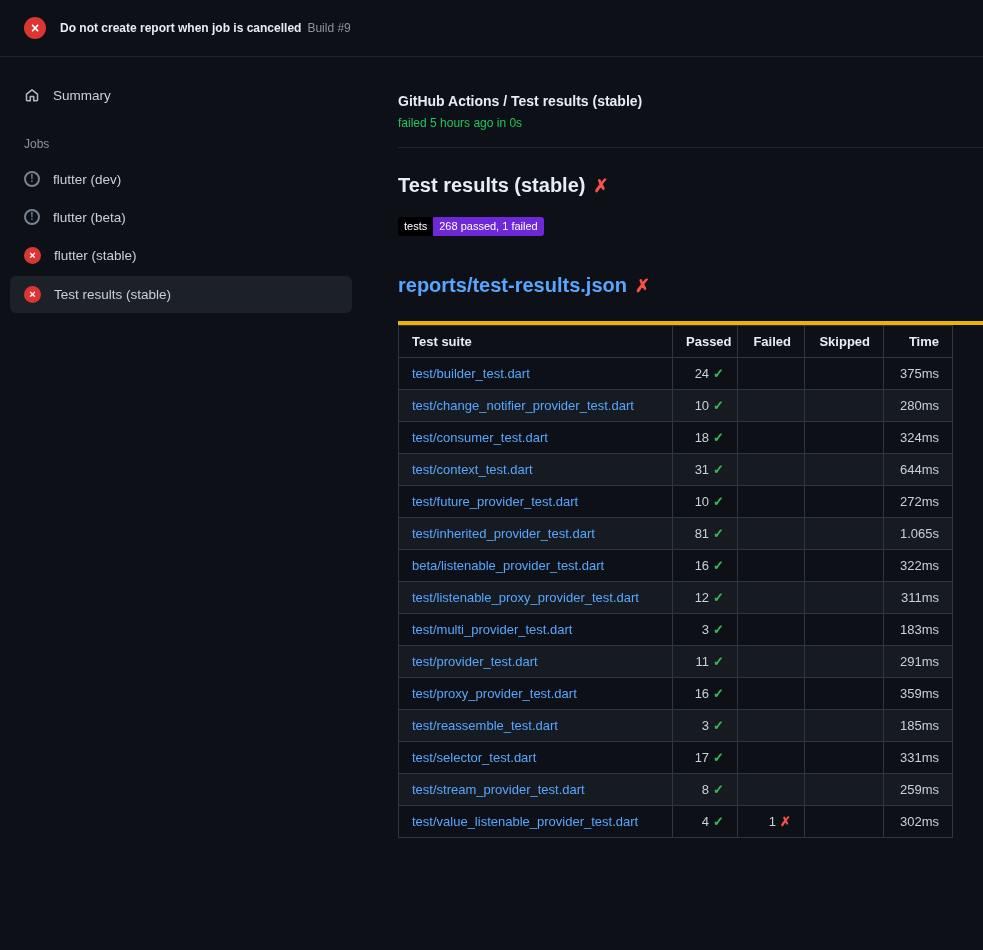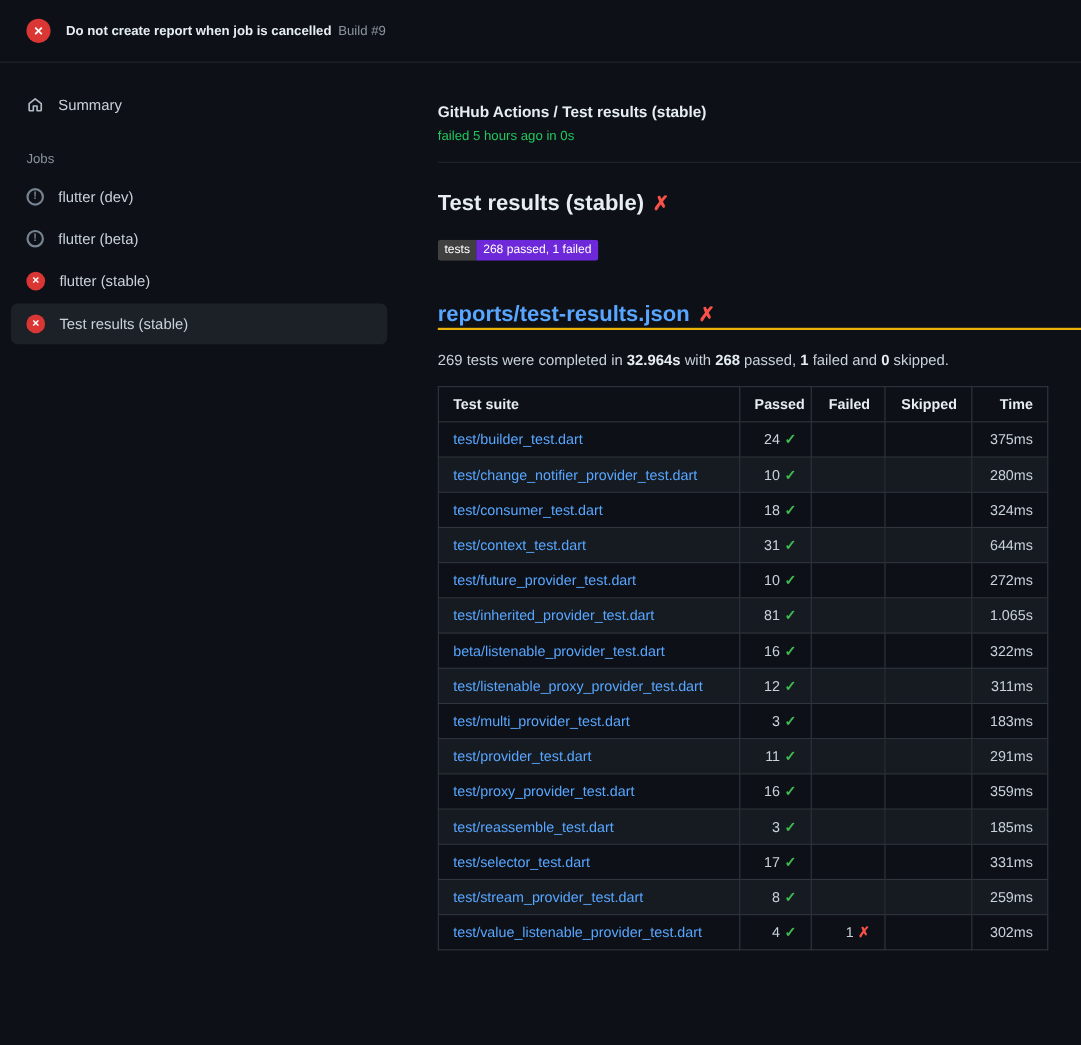--- a/index.html
+++ b/index.html
@@ -57,27 +57,27 @@
   .rule { border: 0; border-top: 1px solid #21262d; margin: 17px -31px 24px 0; }
 
   .section-title { margin: 26px 0 20px; font-size: 20px; font-weight: 700; color: #e6edf3; }
   .x-mark { color: #f85149; font-weight: 700; font-size: 18px; margin-left: 8px; }
 
   .badge {
     display: inline-flex; font-size: 11px; font-weight: 400;
     border-radius: 3px; overflow: hidden; line-height: 1;
     margin-bottom: 6px;
   }
-  .badge-label { background: #404040; color: #ffffff; padding: 4px 6px; }
+  .badge-label { background: #000000; color: #ffffff; padding: 4px 6px; }
   .badge-value { background: #6d28d9; color: #ffffff; padding: 4px 6px; }
 
   .report-title {
-    margin: 32px 0 0; padding-bottom: 0;
+    margin: 32px 0 0; padding-bottom: 24px;
     font-size: 20px; font-weight: 700;
-    border-bottom: 2px solid #eab308;
+    border-bottom: 4px solid #eab308;
     margin-right: -31px;
   }
   .report-title .report-link { font-weight: 700; }
 
   .summary-line { font-size: 13.5px; margin: 20px 0 16px; color: #c9d1d9; }
   .summary-line b { color: #e6edf3; }
 
   
   .results-table {
     border-collapse: collapse; table-layout: fixed;
@@ -148,21 +148,20 @@
 
     <div class="badge">
       <span class="badge-label">tests</span>
       <span class="badge-value">268 passed, 1 failed</span>
     </div>
 
     <h2 class="report-title">
       <a href="#" class="report-link">reports/test-results.json</a><span class="x-mark">✗</span>
     </h2>
 
-    <p class="summary-line"><span>269 tests were completed in </span><b>32.964s</b><span> with </span><b>268</b><span> passed, </span><b>1</b><span> failed and </span><b>0</b><span> skipped.</span></p>
 
     <table class="results-table">
       <colgroup>
         <col style="width:274px">
           <col style="width:65px">
           <col style="width:67px">
           <col style="width:79px">
           <col style="width:69px">
       </colgroup>
       <thead>

